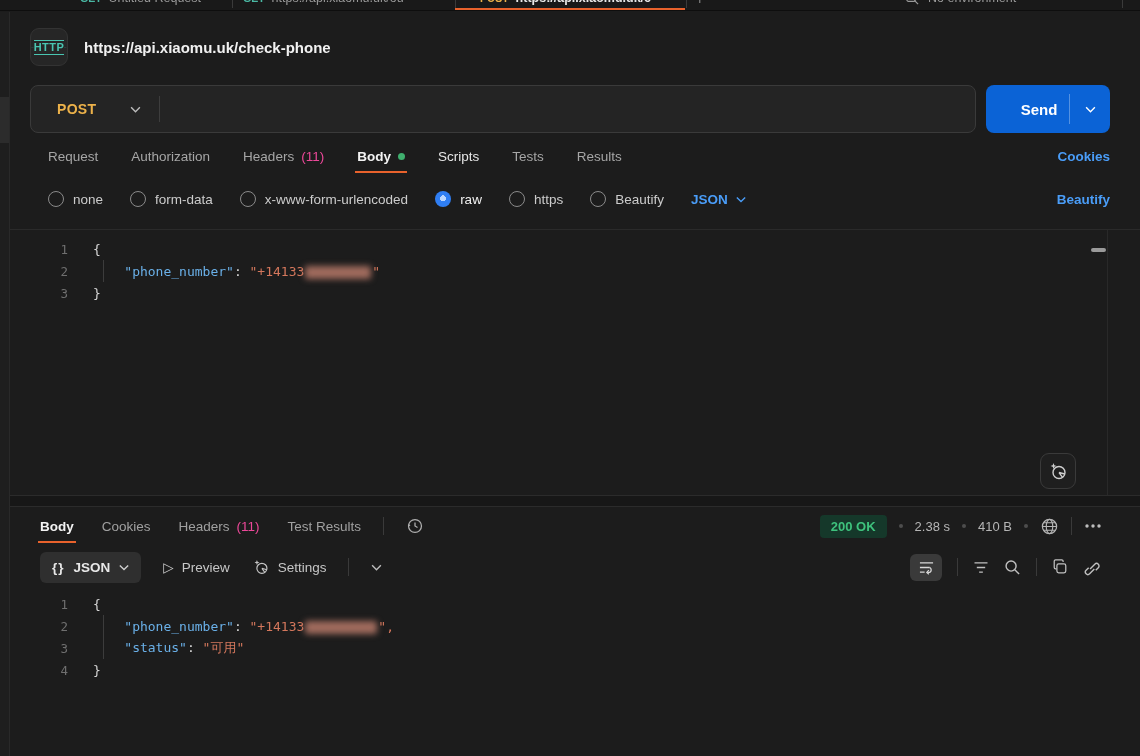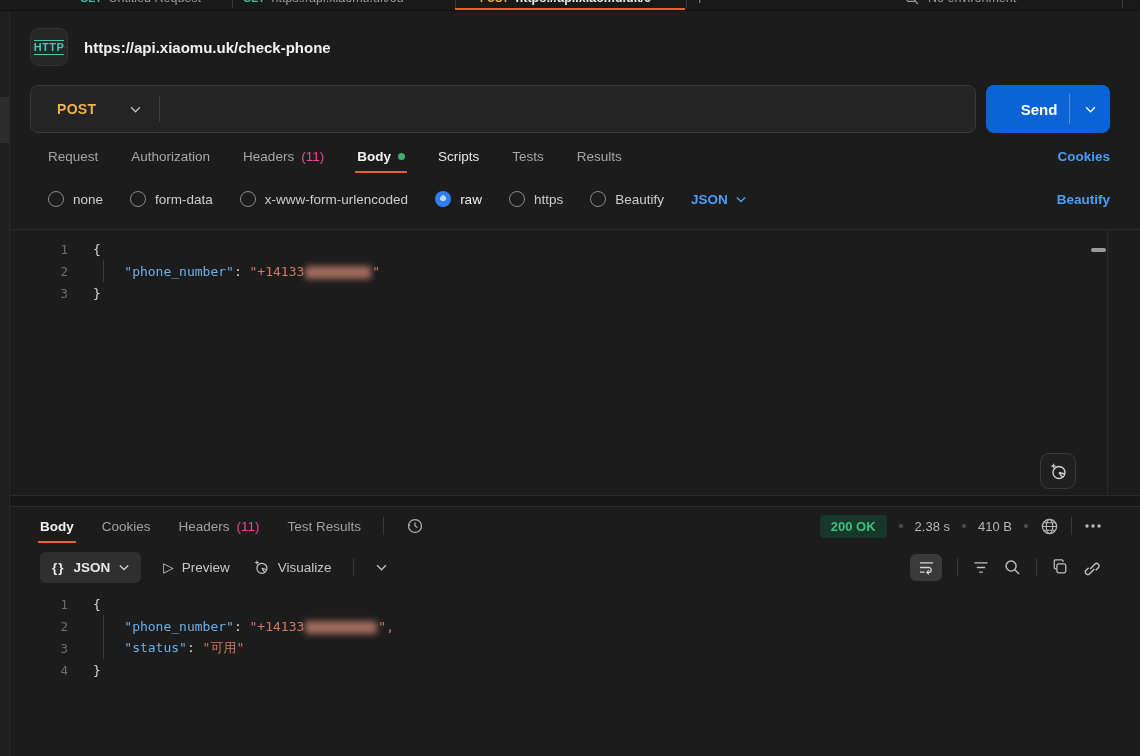--- a/index.html
+++ b/index.html
@@ -332,21 +332,21 @@
     <div class="tool-item">
       <span>▷</span>
       <span>Preview</span>
     </div>
     <div class="tool-item">
       <svg width="18" height="18" viewBox="0 0 20 20">
         <circle cx="11" cy="11.5" r="5.6" fill="none" stroke="#c6c6c6" stroke-width="1.3"></circle>
         <path d="M11 11.5 L16.4 13 M11 11.5 L14.2 16" stroke="#c6c6c6" stroke-width="1.2"></path>
         <path d="M5.5 2.2 L6.2 4.3 L8.3 5 L6.2 5.7 L5.5 7.8 L4.8 5.7 L2.7 5 L4.8 4.3 Z" fill="#c6c6c6"></path>
       </svg>
-      <span>Visualize</span>
+      <span>Settings</span>
     </div>
     <span class="tb-sep"></span>
     <div class="icon-btn">
       <svg width="11" height="7" viewBox="0 0 12 8">
           <path d="M1 1.5 L6 6.5 L11 1.5" fill="none" stroke="#bdbdbd" stroke-width="1.6"></path>
         </svg>
     </div>
     <div class="tb-right">
       <div class="wrap-chip">
         <svg width="17" height="15" viewBox="0 0 18 16">

